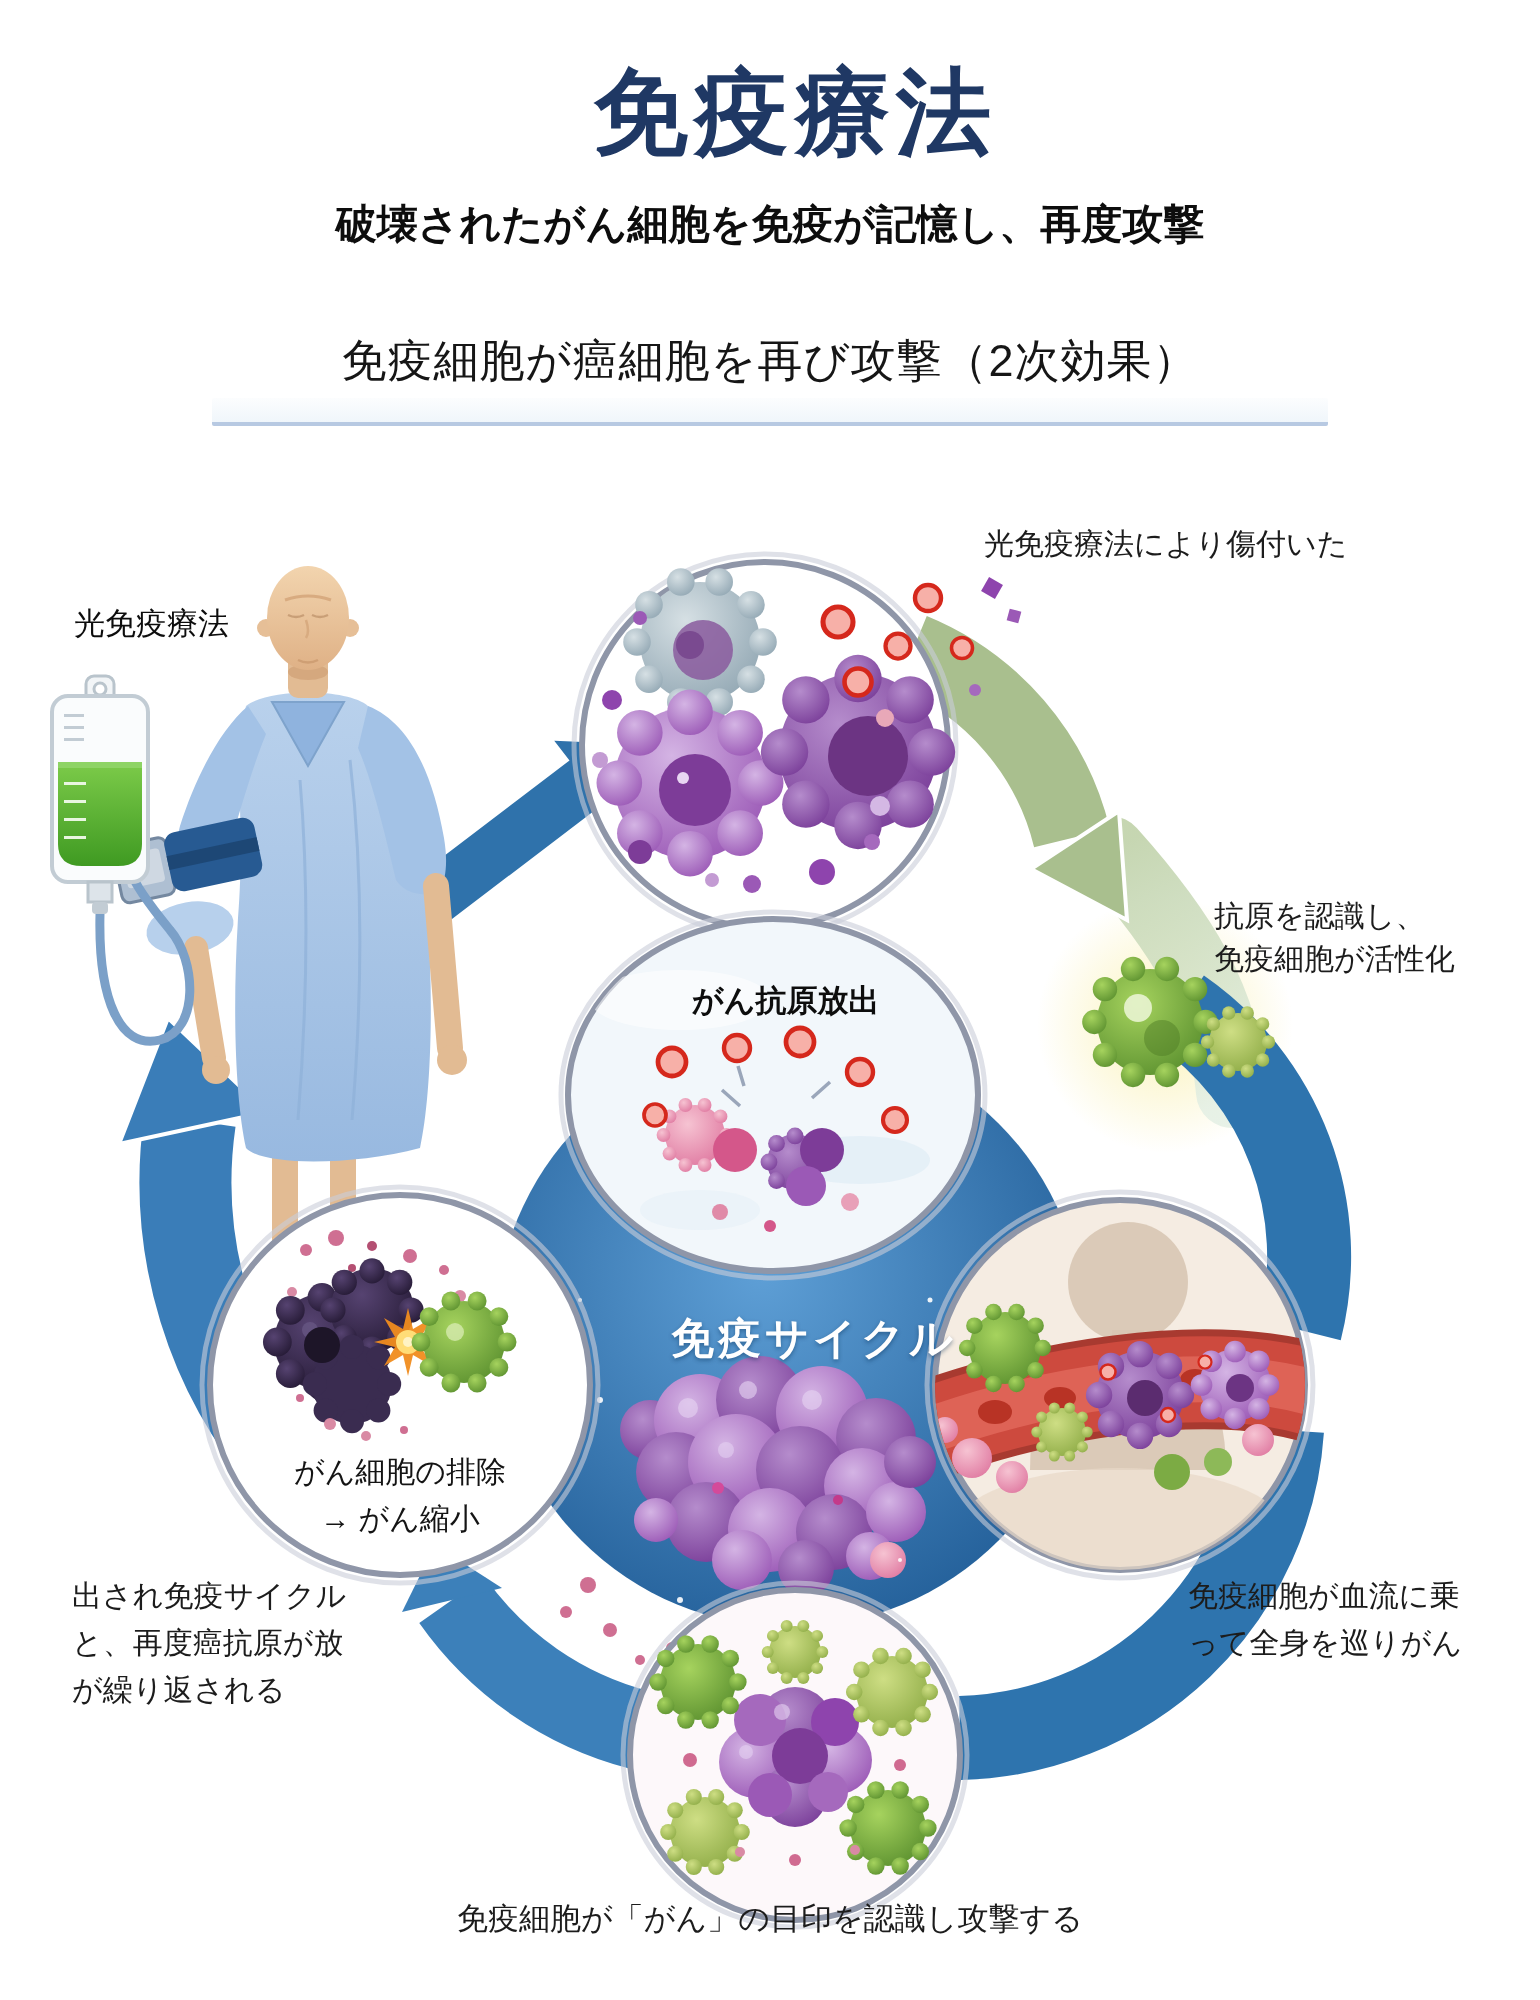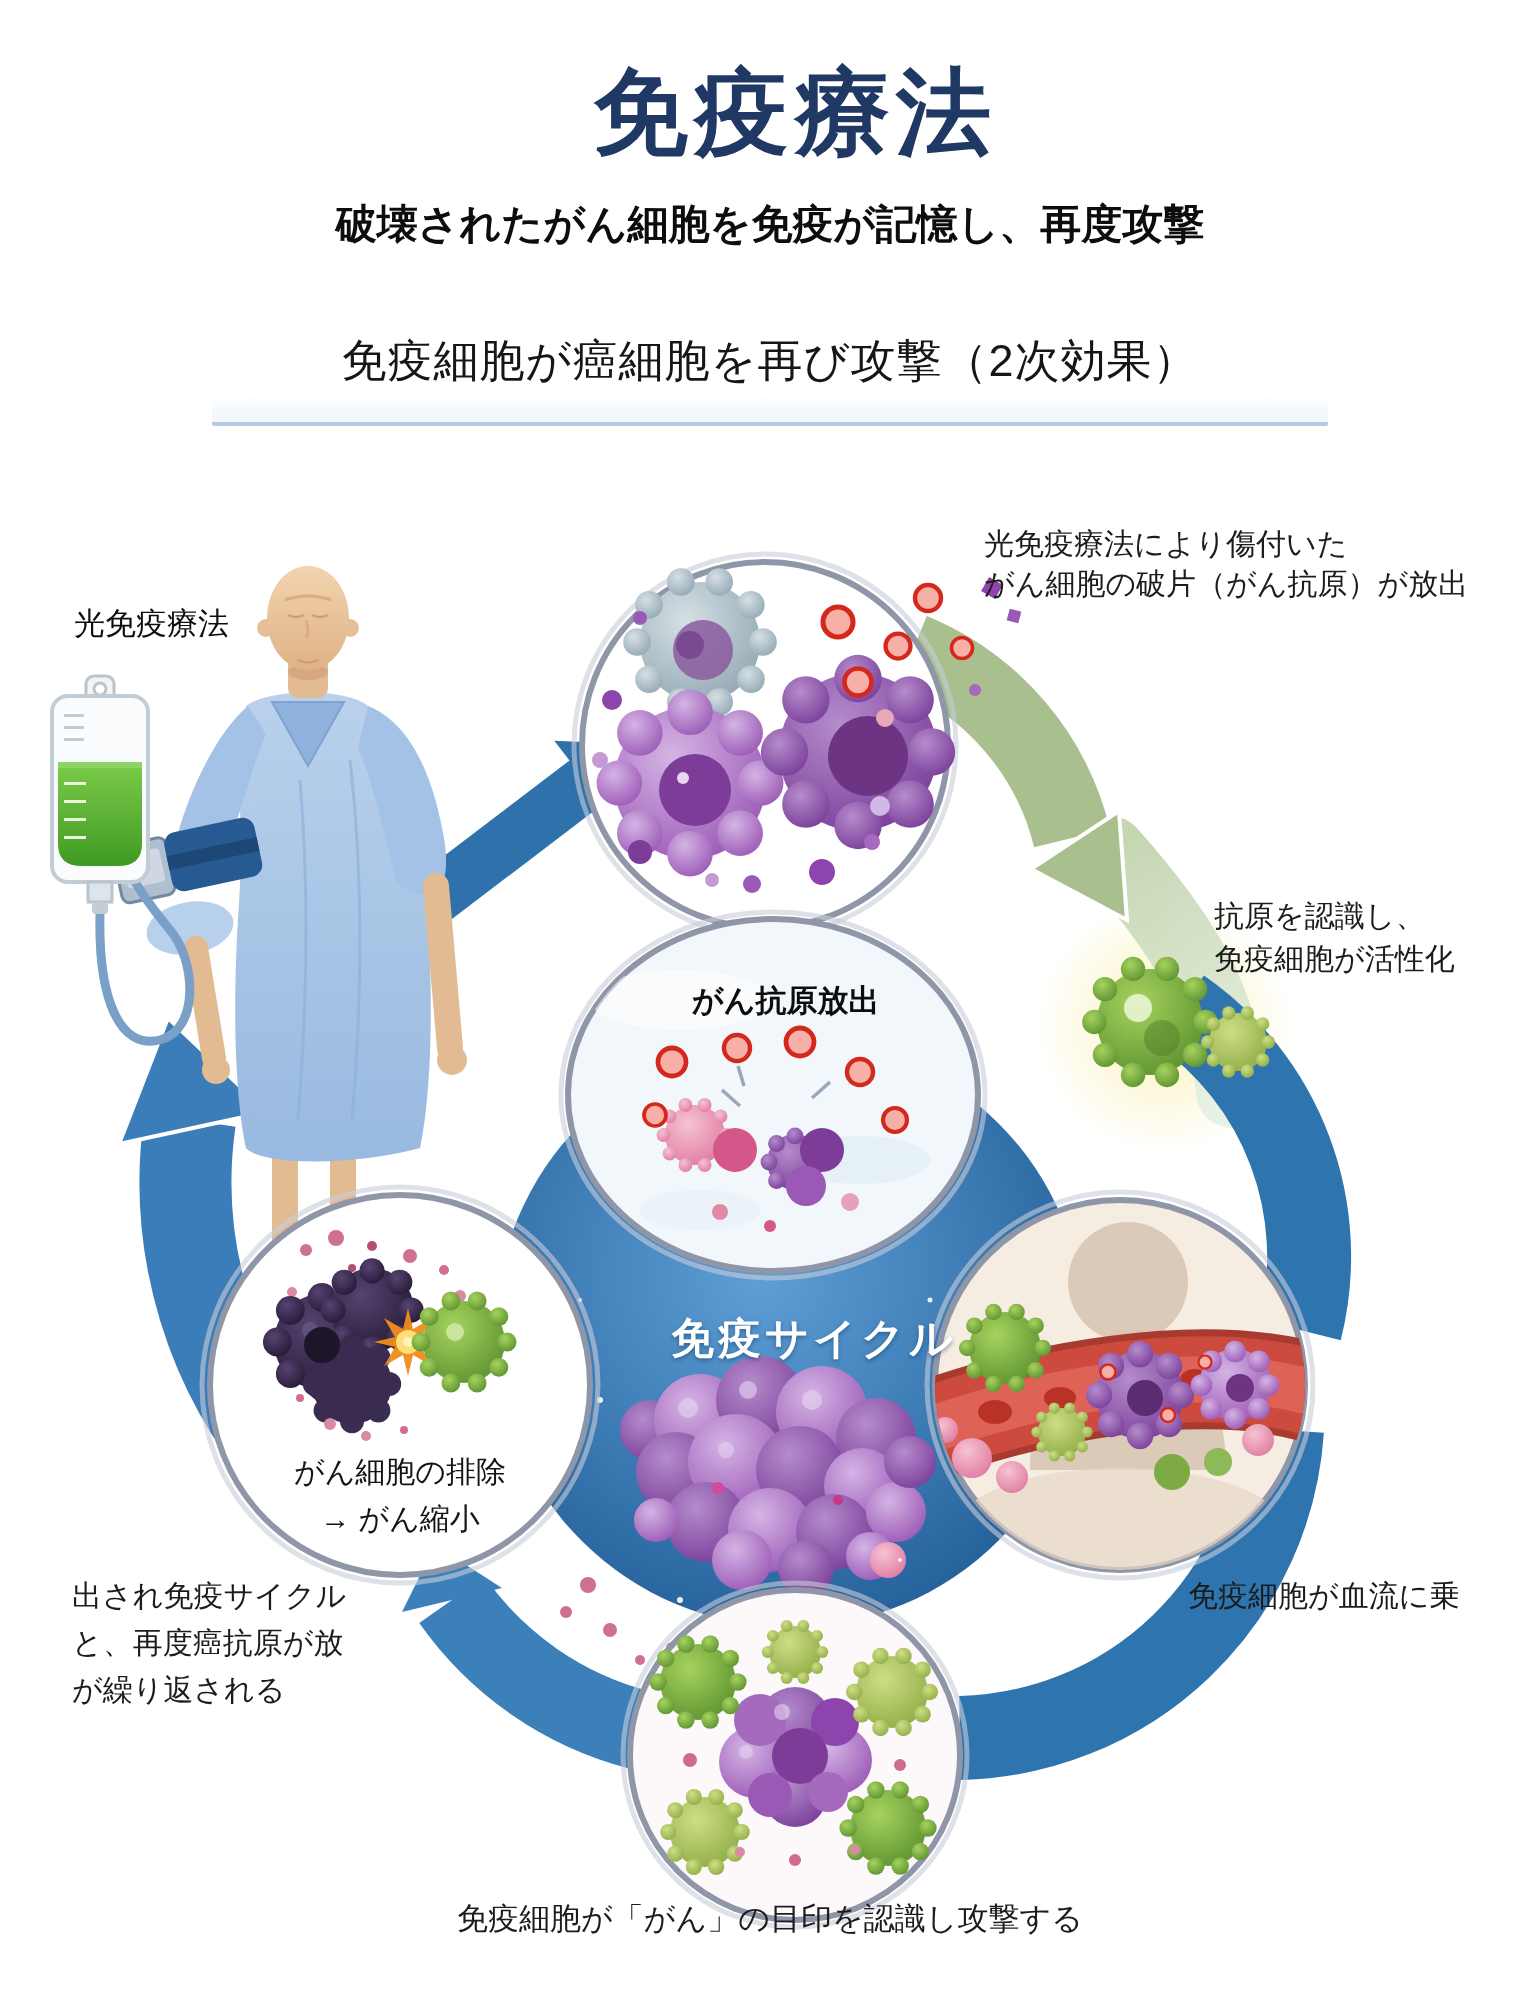--- a/index.html
+++ b/index.html
@@ -395,30 +395,30 @@
 
   <div class="abs page-title">免疫療法</div>
   <div class="abs page-subtitle">破壊されたがん細胞を免疫が記憶し、再度攻撃</div>
   <div class="abs section-heading">免疫細胞が癌細胞を再び攻撃（2次効果）</div>
   <div class="abs heading-band"></div>
 
   <div class="abs label-photo">光免疫療法</div>
 
   <div class="abs ann ann-top-right">
     <div>光免疫療法により傷付いた</div>
-    <div>がん細胞の破片（がん抗原）が放出</div>
   </div>
 
   <div class="abs ann ann-right-upper">
     <div>抗原を認識し、</div>
     <div>免疫細胞が活性化</div>
   </div>
 
   <div class="abs ann ann-right-lower">
     <div>免疫細胞が血流に乗</div>
+    <div>って全身を巡りがん</div>
   </div>
 
   <div class="abs ann ann-left-lower">
     <div>出され免疫サイクル</div>
     <div>と、再度癌抗原が放</div>
     <div>が繰り返される</div>
   </div>
 
   <div class="abs ann-bottom">免疫細胞が「がん」の目印を認識し攻撃する</div>
 

